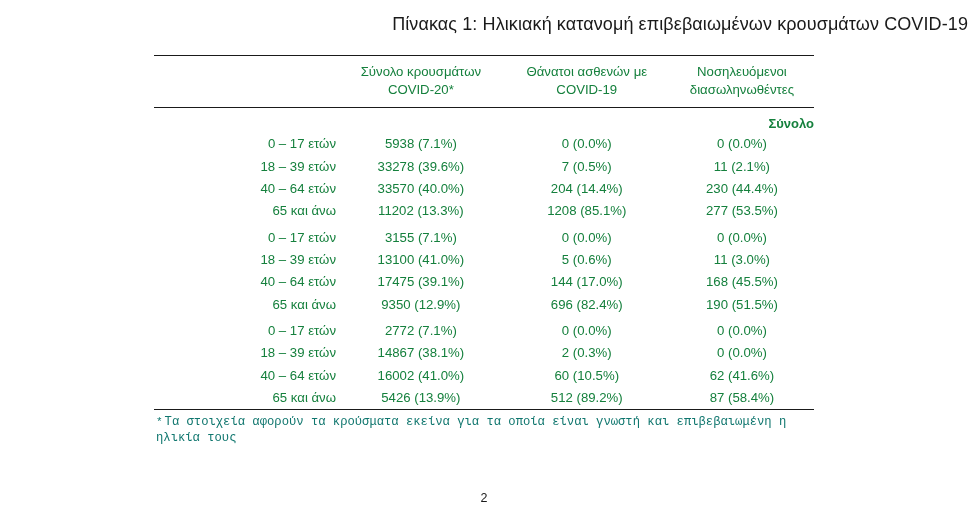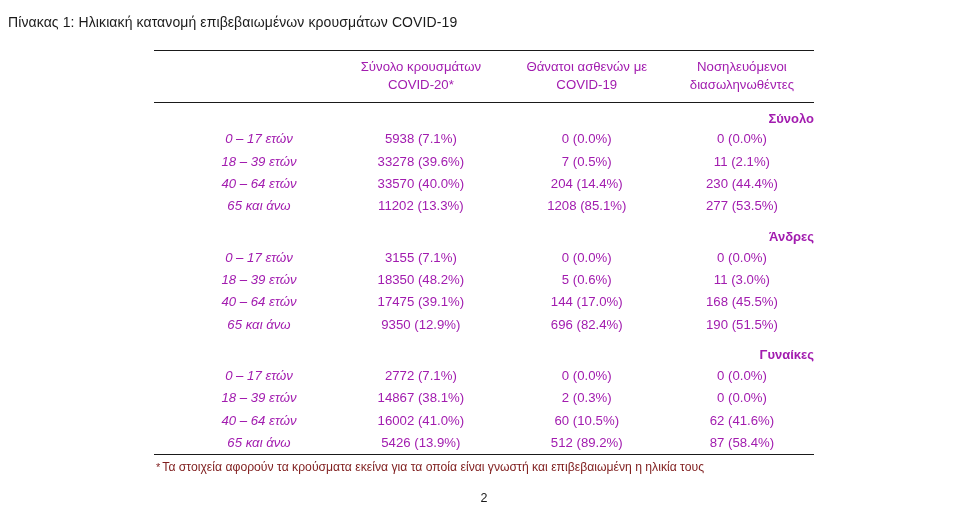--- a/index.html
+++ b/index.html
@@ -14,39 +14,38 @@
     color: #1a1a1a;
     overflow: hidden;
   }
   .page {
     position: relative;
     width: 968px;
     height: 519px;
     box-sizing: border-box;
   }
   .doc-title {
-    text-align: left;
+    text-align: right;
     font-family: "Liberation Sans", sans-serif;
-    font-size: 14px;
+    font-size: 18px;
     font-weight: 400;
     color: #1a1a1a;
     padding-top: 14px;
     letter-spacing: 0.1px;
-    margin-left: 8px;
   }
   .table-wrap {
     width: 660px;
     margin: 20px auto 0 auto;
   }
   table.t1 {
     width: 100%;
     border-collapse: collapse;
     font-family: "Liberation Sans", sans-serif;
     font-size: 13.2px;
-    color: #a21caf;
+    color: #15803d;
   }
   table.t1 thead th {
     font-weight: 400;
     text-align: center;
     vertical-align: bottom;
     padding: 7px 2px 8px 2px;
     line-height: 1.35;
   }
   table.t1 thead th.corner {
     width: 180px;
@@ -65,37 +64,36 @@
     text-align: right;
     padding: 8px 0 2px 2px;
     font-size: 13px;
   }
   tr.data-row td {
     padding: 2.6px 2px;
     text-align: center;
     line-height: 1.3;
   }
   tr.data-row td.label {
-    text-align: center;
+    text-align: right;
     padding-left: 28px;
-    font-style: italic;
   }
   tr.spacer td {
     height: 4px;
     padding: 0;
   }
   .foot-wrap {
     width: 660px;
     margin: 0 auto;
     padding-top: 5px;
   }
   .footnote {
-    font-family: Liberation Sans, sans-serif;
+    font-family: Liberation Mono, monospace;
     font-size: 12.2px;
-    color: #7f1d1d;
+    color: #0f766e;
     line-height: 1.3;
     padding-left: 2px;
     text-indent: 0;
   }
   .footnote .star {
     font-size: 11px;
     vertical-align: top;
     padding-right: 2px;
   }
   .page-number {
@@ -162,55 +160,49 @@
           <td class="label">65 και άνω</td>
           <td>11202 (13.3%)</td>
           <td>1208 (85.1%)</td>
           <td>277 (53.5%)</td>
         </tr>
 
         <tr class="spacer">
             <td colspan="4"></td>
           </tr>
 
-        <tr class="group-row">
-          <td colspan="4">Άνδρες</td>
-        </tr>
         <tr class="data-row">
           <td class="label">0 – 17 ετών</td>
           <td>3155 (7.1%)</td>
           <td>0 (0.0%)</td>
           <td>0 (0.0%)</td>
         </tr>
         <tr class="data-row">
           <td class="label">18 – 39 ετών</td>
-          <td>18350 (48.2%)</td>
+          <td>13100 (41.0%)</td>
           <td>5 (0.6%)</td>
           <td>11 (3.0%)</td>
         </tr>
         <tr class="data-row">
           <td class="label">40 – 64 ετών</td>
           <td>17475 (39.1%)</td>
           <td>144 (17.0%)</td>
           <td>168 (45.5%)</td>
         </tr>
         <tr class="data-row">
           <td class="label">65 και άνω</td>
           <td>9350 (12.9%)</td>
           <td>696 (82.4%)</td>
           <td>190 (51.5%)</td>
         </tr>
 
         <tr class="spacer">
             <td colspan="4"></td>
           </tr>
 
-        <tr class="group-row">
-          <td colspan="4">Γυναίκες</td>
-        </tr>
         <tr class="data-row">
           <td class="label">0 – 17 ετών</td>
           <td>2772 (7.1%)</td>
           <td>0 (0.0%)</td>
           <td>0 (0.0%)</td>
         </tr>
         <tr class="data-row">
           <td class="label">18 – 39 ετών</td>
           <td>14867 (38.1%)</td>
           <td>2 (0.3%)</td>

